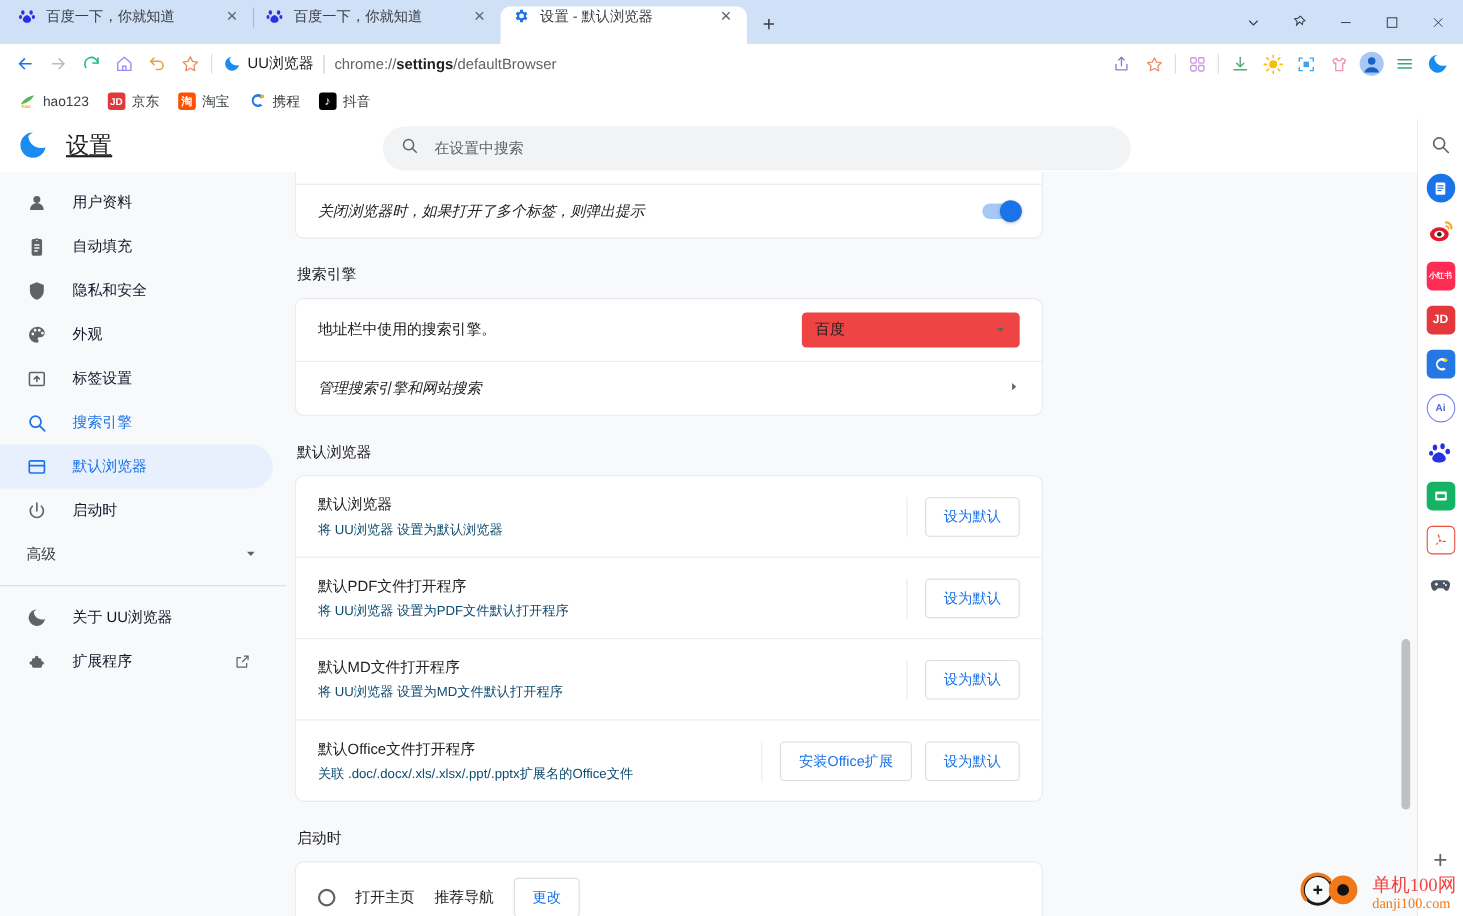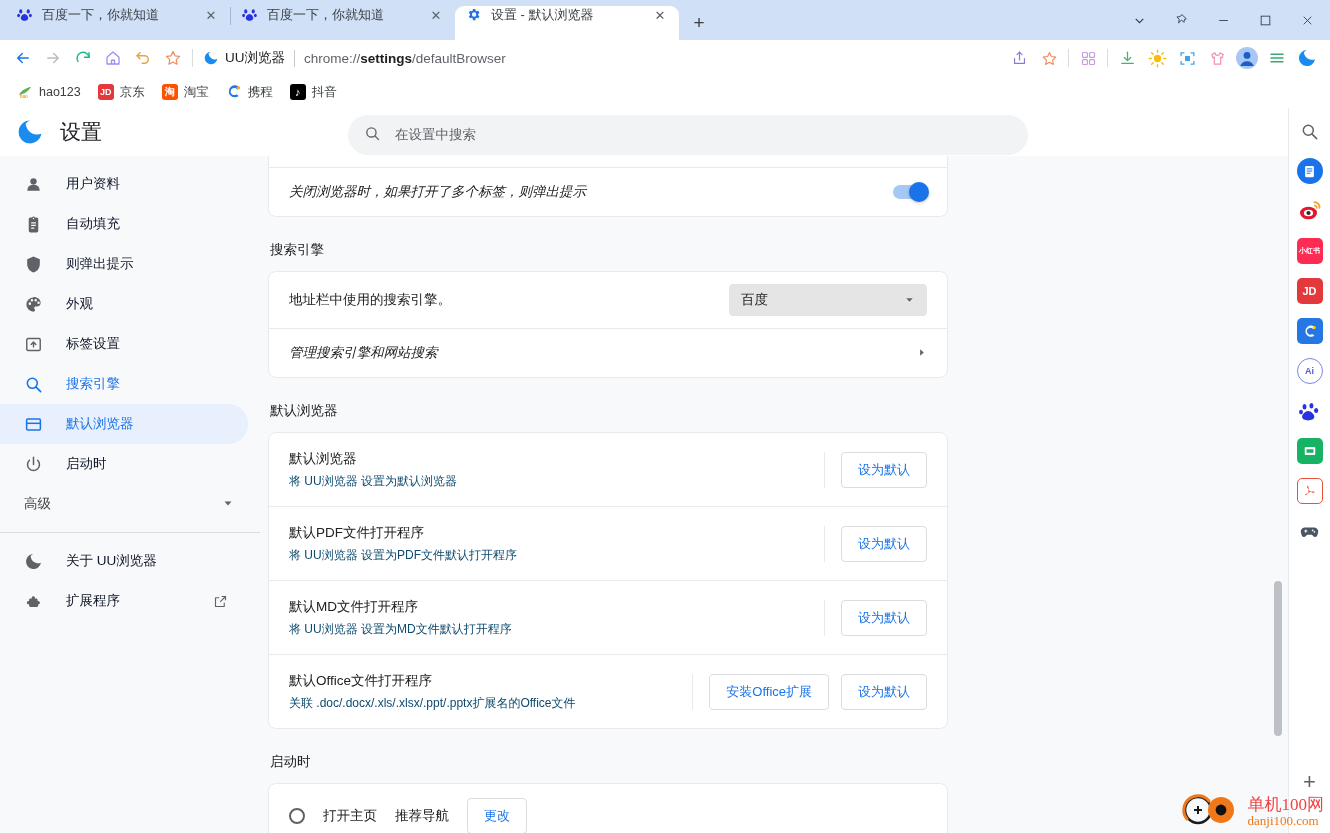--- a/index.html
+++ b/index.html
@@ -72,21 +72,21 @@
   
   .bodywrap { flex: 1; display: flex; position: relative; min-height: 0; }
   .page { flex: 1; position: relative; display: flex; flex-direction: column; min-width: 0; background: #ffffff; }
 
   
   .settings-header {
     height: 48px; display: flex; align-items: center; background: #fff;
     flex: 0 0 48px; position: relative; z-index: 3;
   }
   .sh-logo { width: 60px; display: flex; align-items: center; justify-content: center; }
-  .sh-title { font-size: 21px; color: #202124; font-weight: 400; }
+  .sh-title { font-size: 21px; color: #202124; font-weight: 400; text-decoration: underline; }
   .sh-search {
     position: absolute; left: 348px; top: 7px; width: 680px; height: 40px;
     background: #f1f3f4; border-radius: 20px; display: flex; align-items: center; padding: 0 16px;
   }
   .sh-search .ph { font-size: 13.5px; color: #5f6368; margin-left: 14px; }
 
   .below-header { flex: 1; display: flex; min-height: 0; background: #f8f9fa; position: relative; }
 
   
   .sidebar {
@@ -126,21 +126,21 @@
   .btn-outline {
     border: 1px solid #dadce0; background: #fff; color: #1a73e8; font-size: 13px;
     border-radius: 4px; padding: 8px 16px; white-space: nowrap;
     font-family: "Liberation Sans", sans-serif;
   }
   .toggle { width: 34px; height: 14px; border-radius: 7px; position: relative; flex: 0 0 34px; }
   .toggle .knob { position: absolute; width: 20px; height: 20px; border-radius: 50%; top: -3px; }
   .toggle.on { background: #a6c8f7; }
   .toggle.on .knob { right: -2px; background: #1a73e8; box-shadow: 0 1px 3px rgba(0,0,0,.25); }
   .select {
-    background: #e5e5e5; border-radius: 4px; height: 32px; width: 198px;
+    background: #ef4444; border-radius: 4px; height: 32px; width: 198px;
     display: flex; align-items: center; padding: 0 12px; font-size: 13.5px; color: #202124;
   }
   .select .caret { margin-left: auto; color: #5f6368; font-size: 9px; }
   .chev-right { color: #5f6368; font-size: 11px; }
   .radio-outline { width: 16px; height: 16px; border: 2px solid #5f6368; border-radius: 50%; flex:0 0 16px;}
 
   
   .clip-top { margin-top: -24px; }
   .clip-top .card-clip {
     background:#fff; border:1px solid #e8eaed; border-radius: 8px; overflow:hidden;
@@ -436,21 +436,21 @@
             </span>
             <span class="si-label">自动填充</span>
           </div>
 
           <div class="side-item">
             <span class="si-ico">
               <svg width="19" height="19" viewBox="0 0 24 24" fill="currentColor">
                   <path d="M12 2l8 3.3v6.2c0 5-3.4 9.6-8 10.5-4.6-.9-8-5.5-8-10.5V5.3z"></path>
                 </svg>
             </span>
-            <span class="si-label">则弹出提示</span>
+            <span class="si-label">隐私和安全</span>
           </div>
 
           <div class="side-item">
             <span class="si-ico">
               <svg width="19" height="19" viewBox="0 0 24 24" fill="currentColor">
                   <path d="M12 3a9 9 0 000 18c1.1 0 2-.9 2-2 0-.5-.2-1-.6-1.4-.3-.3-.5-.8-.5-1.2 0-1 .8-1.8 1.8-1.8H16a5 5 0 005-5c0-3.9-4-7-9-7zm-4.6 9.5a1.6 1.6 0 110-3.2 1.6 1.6 0 010 3.2zm2.6-4.2a1.6 1.6 0 110-3.3 1.6 1.6 0 010 3.3zm4.8 0a1.6 1.6 0 110-3.3 1.6 1.6 0 010 3.3zm3.6 3.2a1.6 1.6 0 110-3.2 1.6 1.6 0 010 3.2z"></path>
                 </svg>
             </span>
             <span class="si-label">外观</span>
           </div>

